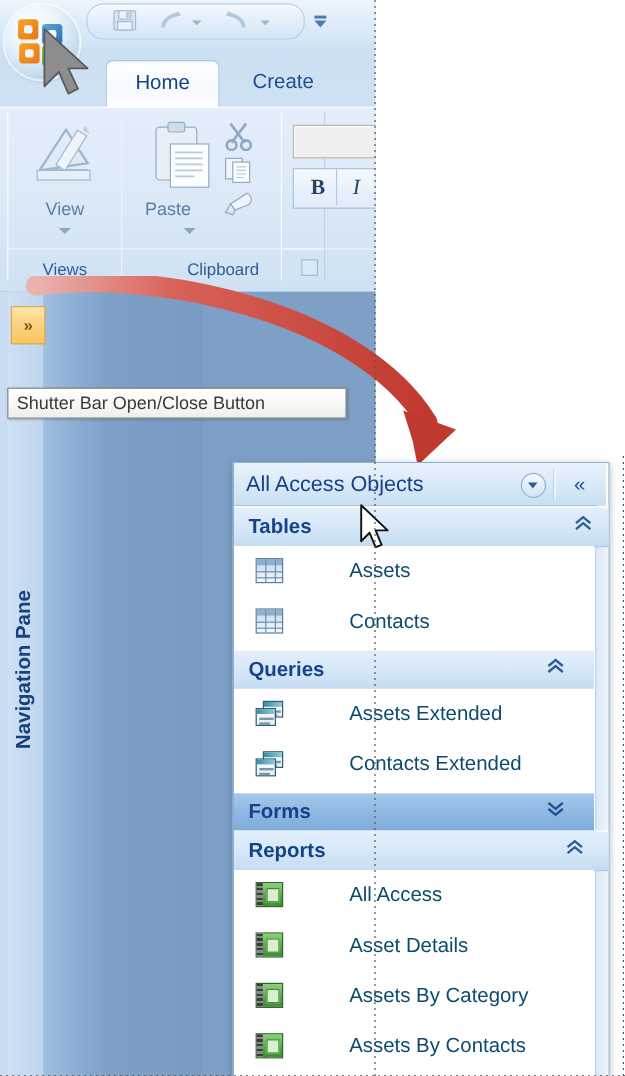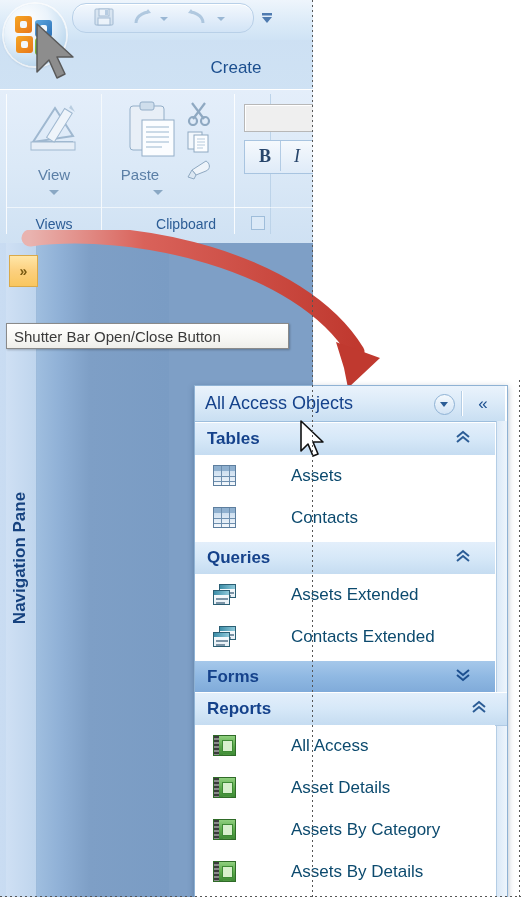--- a/index.html
+++ b/index.html
@@ -290,20 +290,21 @@
         <div class="orb-q bl">
             <div class="orb-hole" style="left:5px;top:5px;width:7px;height:7px;"></div>
           </div>
         <div class="orb-q br">
             <div class="orb-hole" style="left:5px;top:5px;width:7px;height:7px;"></div>
           </div>
       </div>
     </div>
 
     <div class="tabstrip">
+      <div class="tab active">Home</div>
       <div class="tab inactive">Create</div>
     </div>
 
     <div class="ribbon-body">
 
       <div class="rgroup" style="left:6px;width:94px;">
         <svg style="position:absolute;left:18px;top:8px;width:58px;height:60px;" viewBox="0 0 58 60">
           <path d="M8 40 L30 6 L48 34 Z" fill="none" stroke="#9fb8d0" stroke-width="2"></path>
           <path d="M8 40 L48 40" stroke="#9fb8d0" stroke-width="2"></path>
           <rect x="6" y="40" width="44" height="8" fill="#e6eef7" stroke="#9fb8d0"></rect>
@@ -405,21 +406,21 @@
     <div class="aao-title">
       <div class="aao-title-text">All Access Objects</div>
       <div class="aao-dd"></div>
       <div class="aao-vsep2"></div>
         <div class="aao-vsep"></div>
       <div class="aao-collapse">«</div>
     </div>
 
     <div class="aao-scroll"></div>
 
-    <div class="grp-head light" style="top:36px;">
+    <div class="grp-head light" style="top:36px;padding-left:23px;">
       <div class="grp-label">Tables</div>
       <div class="grp-chev">
         <svg width="16" height="14" viewBox="0 0 16 14">
           <path d="M2 7 L8 2 L14 7" fill="none" stroke="#2c5d96" stroke-width="2"></path>
           <path d="M2 12 L8 7 L14 12" fill="none" stroke="#2c5d96" stroke-width="2"></path>
         </svg>
       </div>
     </div>
 
     <div class="obj-row" style="top:69px;">
@@ -532,21 +533,21 @@
       </div>
       <div class="obj-label">Assets By Category</div>
     </div>
 
     <div class="obj-row" style="top:465px;">
       <div class="obj-ico ico-report" style="position:absolute;">
         <div class="spine"></div>
           <div class="page"></div>
         <div class="pl" style="top:18px;"></div>
       </div>
-      <div class="obj-label">Assets By Details</div>
+      <div class="obj-label">Assets By Contacts</div>
     </div>
   </div>
 
   <svg class="panel-cursor" width="30" height="42" viewBox="0 0 30 42">
     <path d="M2 1 L2 31 L9 24 L14 36 L19 34 L14 22 L24 22 Z" fill="#ffffff" stroke="#111111" stroke-width="1.6" stroke-linejoin="round"></path>
   </svg>
 
   <div class="crop-right"></div>
   <div class="crop-right2"></div>
   <div class="crop-bottom"></div>

